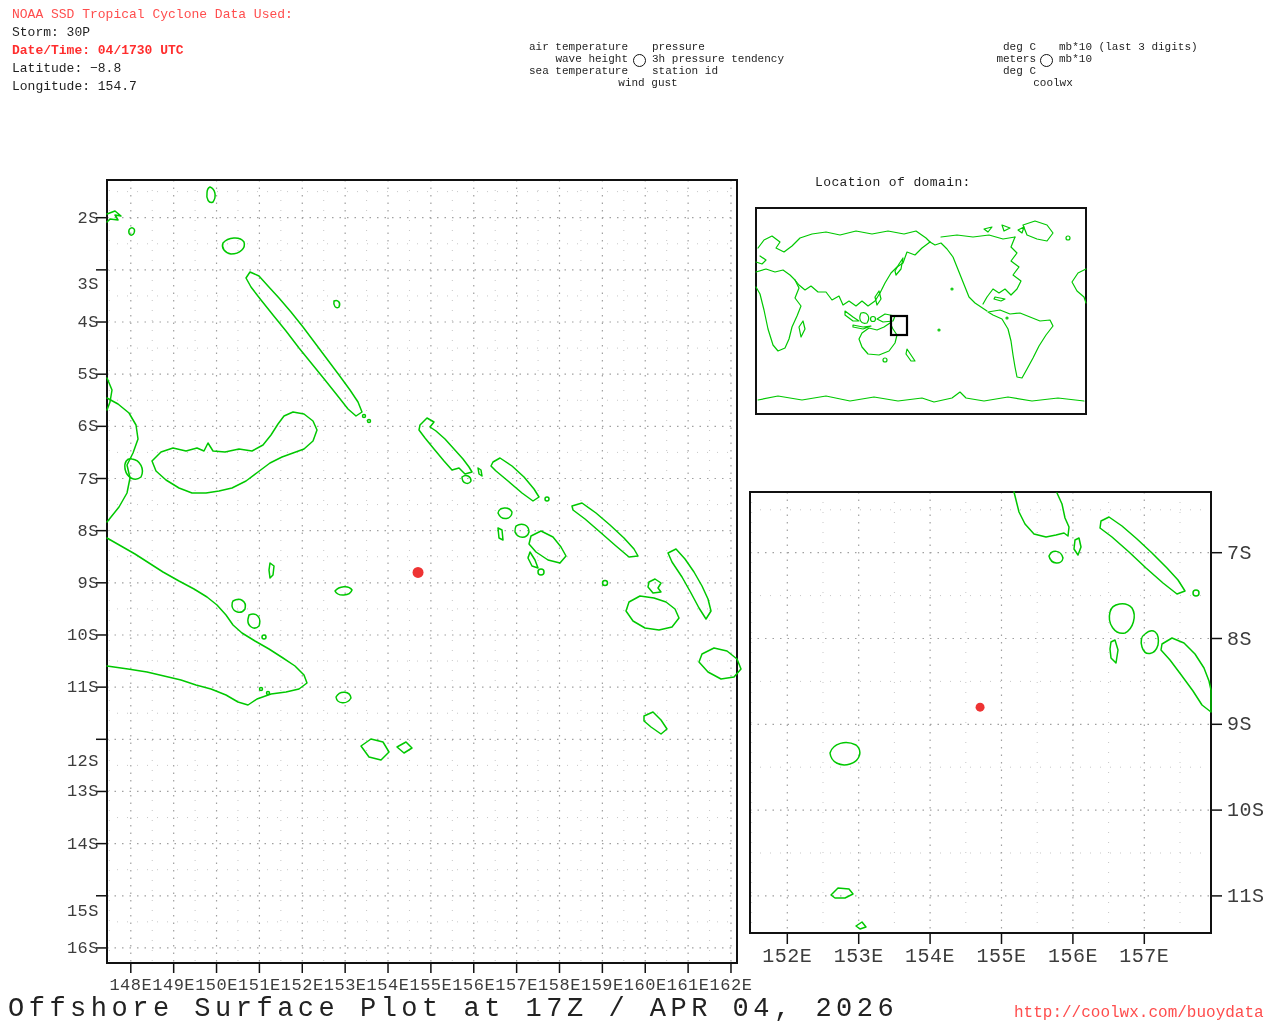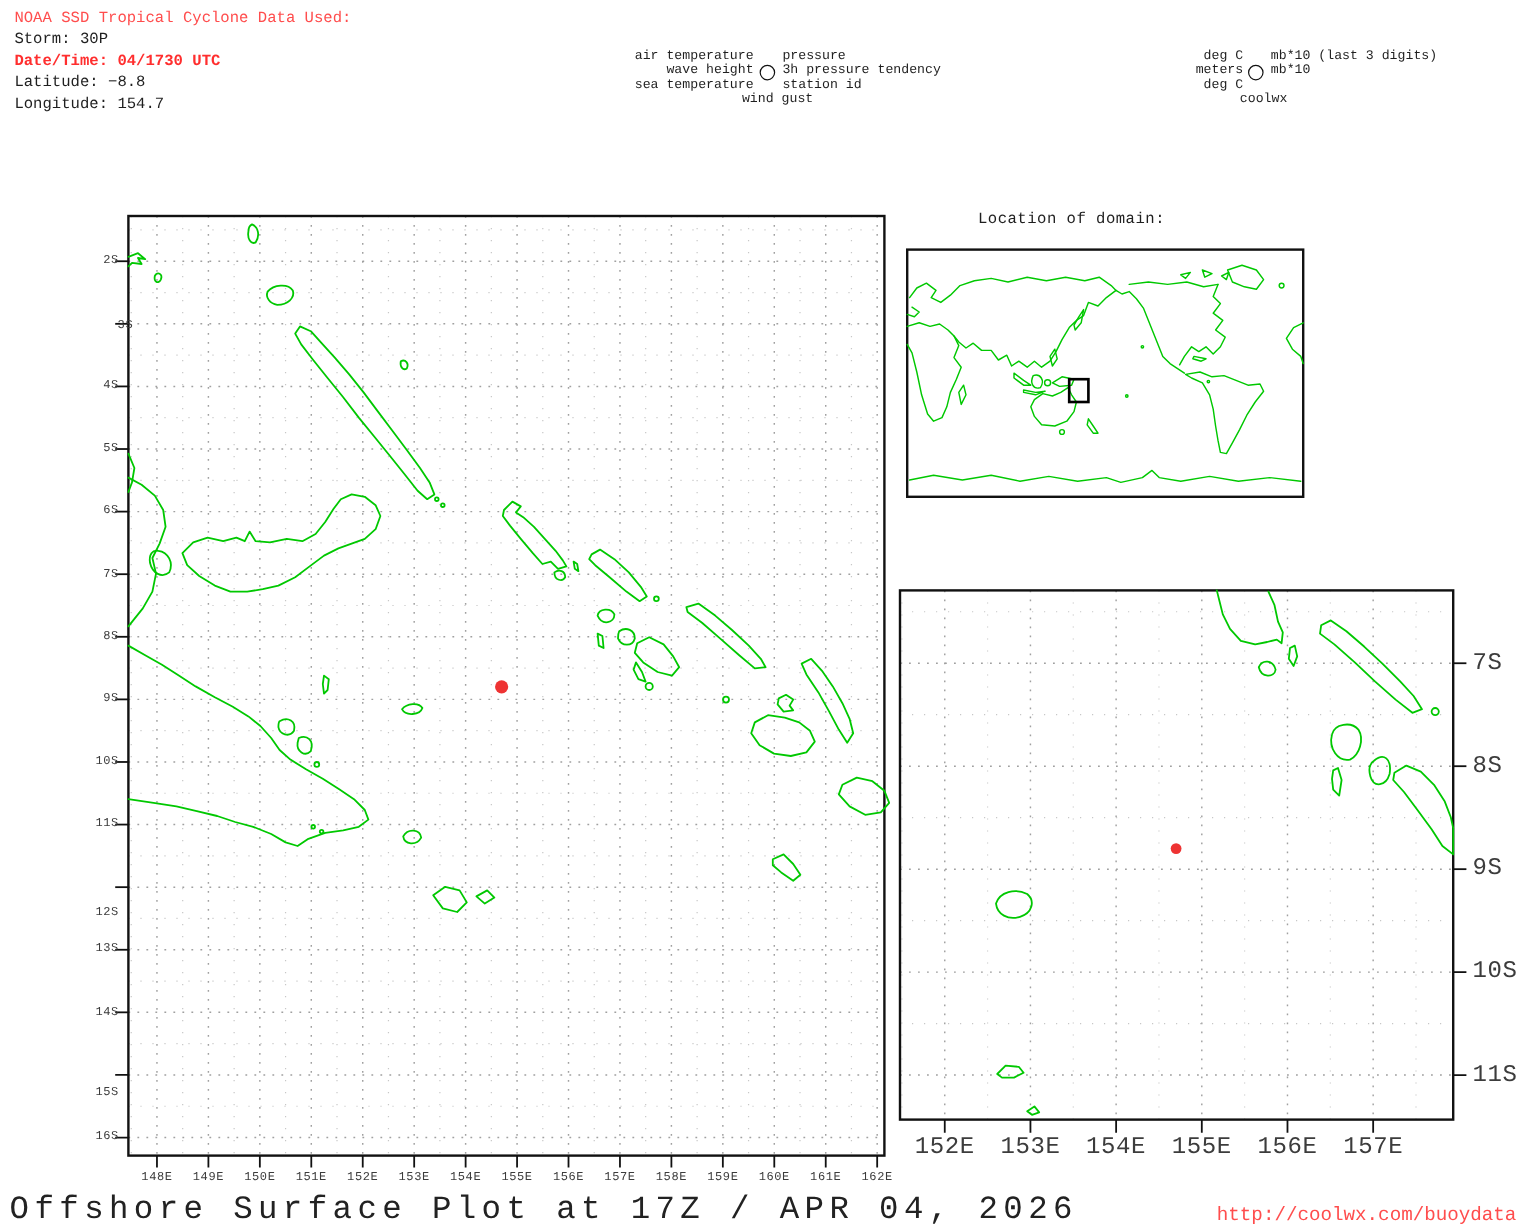--- a/index.html
+++ b/index.html
@@ -13,21 +13,21 @@
   .caution{left:626px;top:1px;font-size:22px;letter-spacing:1.7px;color:#ff4d4d;}
   .leg{font-size:11px;line-height:12px;color:#1f1f1f;}
   .r-align{transform:translateX(-100%);}
   .c-align{transform:translateX(-50%);}
   .leg-circle{position:absolute;width:11px;height:11px;border:1.6px solid #111;border-radius:50%;background:#fff;}
   .warning{left:175px;top:150px;font-size:14px;letter-spacing:0.4px;color:#ff5252;}
   .inset-title{left:815px;top:175px;font-size:13px;letter-spacing:0.4px;color:#1f1f1f;}
   .footer-title{left:8px;top:994px;font-size:27px;letter-spacing:4.5px;color:#222;}
   .footer-url{left:1014px;top:1004px;font-size:16px;color:#ff4d4d;}
   .tick-label{position:absolute;color:#3c3c3c;white-space:pre;}
-  .tl-main{font-size:10px;letter-spacing:0.5px;}
+  .tl-main{font-size:17px;letter-spacing:0.5px;}
   .tl-sub{font-size:20px;letter-spacing:0.5px;}
   .coast{fill:none;stroke:#00c800;stroke-width:1.5;stroke-linejoin:round;stroke-linecap:round;}
   .coast-thin{fill:none;stroke:#00c800;stroke-width:1.2;stroke-linejoin:round;stroke-linecap:round;}
   .border{fill:none;stroke:#111;stroke-width:2;}
   .gmaj{stroke:#a0a0a0;stroke-width:1.2;stroke-dasharray:1.5 6;}
   .gmin{stroke:#c7c7c7;stroke-width:1;stroke-dasharray:1 9;}
   .tick{stroke:#111;stroke-width:1.5;}
 </style>
 </head>
 <body>
@@ -283,21 +283,21 @@
   <div class="txt leg c-align" style="left:1053px;top:77px;">coolwx</div>
   <div class="txt leg" style="left:1059px;top:41px;">mb*10 (last 3 digits)</div>
   <div class="txt leg" style="left:1059px;top:53px;">mb*10</div>
   <div class="leg-circle" style="left:1040px;top:54px;"></div>
 
 
   <div class="txt inset-title">Location of domain:</div>
 
   <div id="tick-labels">
       <div class="tick-label tl-main" style="left: 99px; top: 217.7px; transform: translate(-100%, -50%);">2S</div>
-      <div class="tick-label tl-main" style="left: 99px; top: 272px; transform: translate(-100%, -50%); margin-left: 12px;">3S</div>
+      <div class="tick-label tl-main" style="left: 99px; top: 284px; transform: translate(-100%, -50%);">3S</div>
       <div class="tick-label tl-main" style="left: 99px; top: 322.02px; transform: translate(-100%, -50%);">4S</div>
       <div class="tick-label tl-main" style="left: 99px; top: 374.18px; transform: translate(-100%, -50%);">5S</div>
       <div class="tick-label tl-main" style="left: 99px; top: 426.34px; transform: translate(-100%, -50%);">6S</div>
       <div class="tick-label tl-main" style="left: 99px; top: 478.5px; transform: translate(-100%, -50%);">7S</div>
       <div class="tick-label tl-main" style="left: 99px; top: 530.66px; transform: translate(-100%, -50%);">8S</div>
       <div class="tick-label tl-main" style="left: 99px; top: 582.82px; transform: translate(-100%, -50%);">9S</div>
       <div class="tick-label tl-main" style="left: 99px; top: 634.98px; transform: translate(-100%, -50%);">10S</div>
       <div class="tick-label tl-main" style="left: 99px; top: 687.14px; transform: translate(-100%, -50%);">11S</div>
       <div class="tick-label tl-main" style="left: 99px; top: 739.3px; transform: translate(-100%, -50%); margin-top: 22px;">12S</div>
       <div class="tick-label tl-main" style="left: 99px; top: 791.46px; transform: translate(-100%, -50%);">13S</div>

